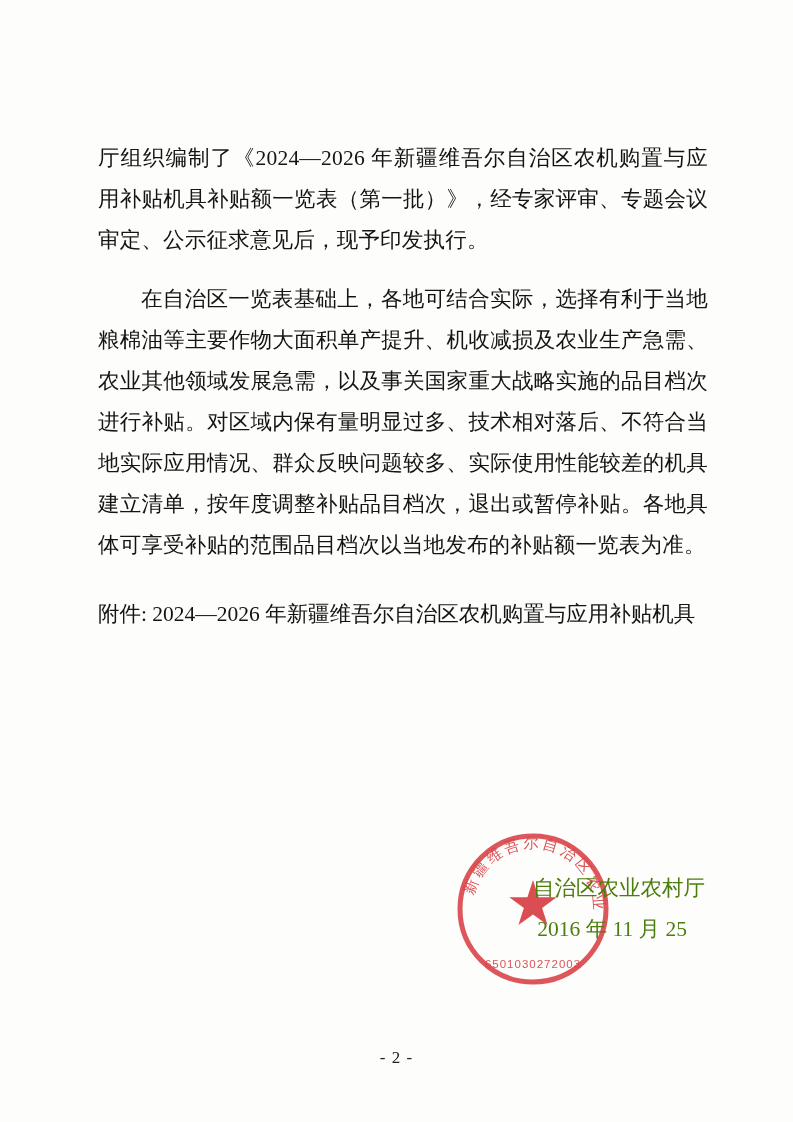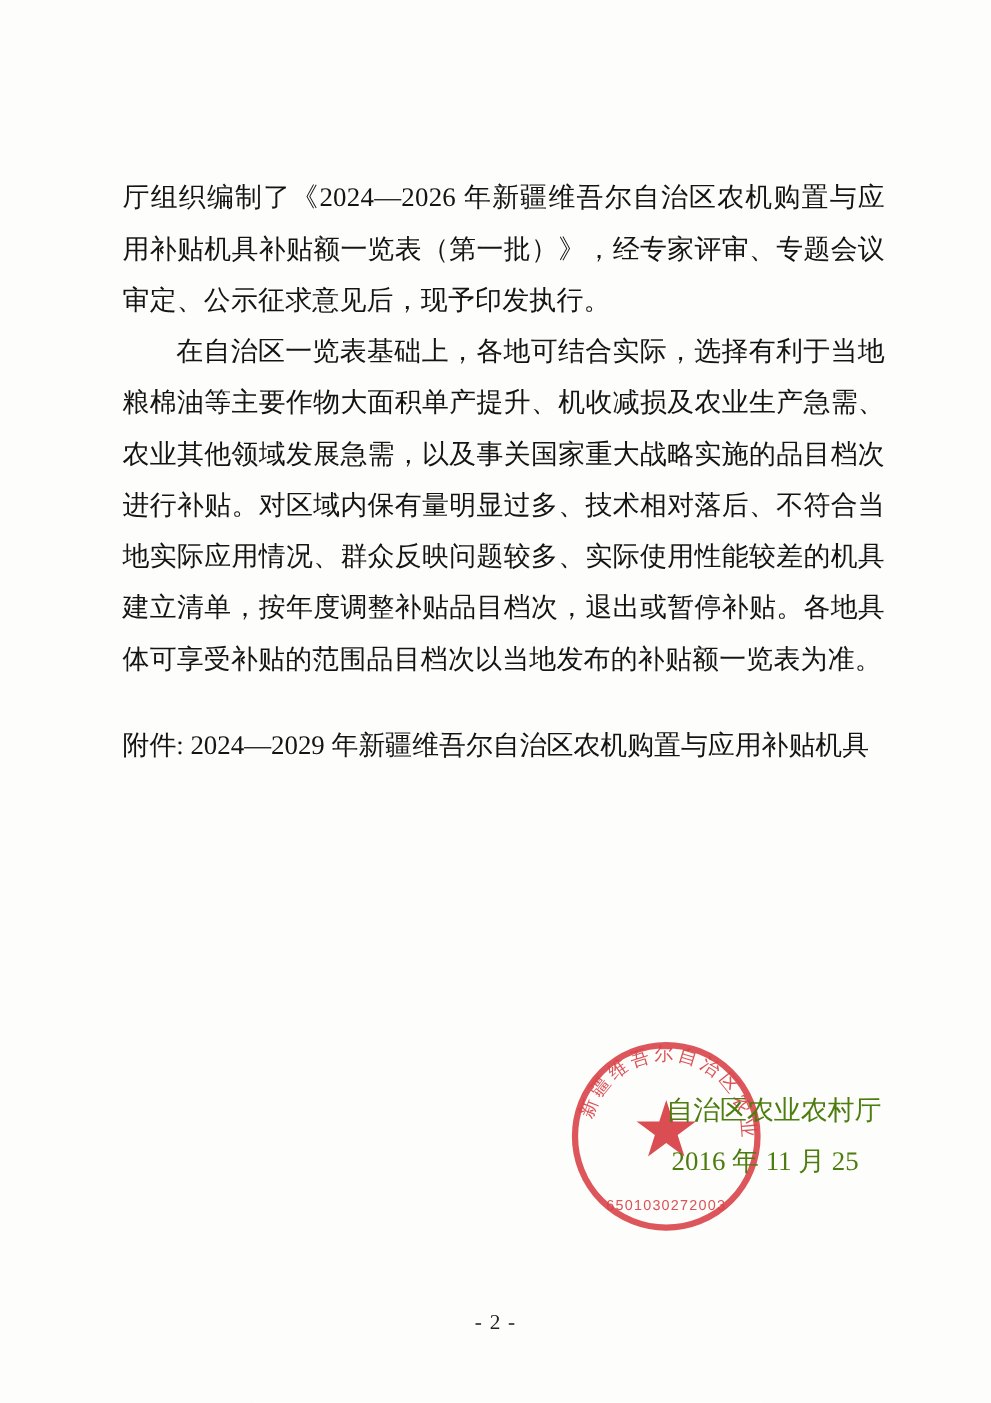--- a/index.html
+++ b/index.html
@@ -34,21 +34,21 @@
     letter-spacing: 0.2px;
     text-align: justify;
     text-justify: inter-ideograph;
     margin: 0 0 0 0;
     color: #141414;
   }
   .para.indent {
     text-indent: 2em;
   }
   .para + .para {
-    margin-top: 0px;
+    margin-top: 18px;
   }
   .attachment-block {
     margin-top: 28px;
   }
   .attach-line1 {
     font-size: 21.5px;
     line-height: 41px;
     color: #141414;
   }
   .attach-line2 {
@@ -104,21 +104,21 @@
 <body>
 
 <div class="page">
 
   <div class="doc-body">
 
     <p class="para">厅组织编制了《2024—2026 年新疆维吾尔自治区农机购置与应用补贴机具补贴额一览表（第一批）》，经专家评审、专题会议审定、公示征求意见后，现予印发执行。</p>
     <p class="para indent">在自治区一览表基础上，各地可结合实际，选择有利于当地粮棉油等主要作物大面积单产提升、机收减损及农业生产急需、农业其他领域发展急需，以及事关国家重大战略实施的品目档次进行补贴。对区域内保有量明显过多、技术相对落后、不符合当地实际应用情况、群众反映问题较多、实际使用性能较差的机具建立清单，按年度调整补贴品目档次，退出或暂停补贴。各地具体可享受补贴的范围品目档次以当地发布的补贴额一览表为准。</p>
 
     <div class="attachment-block">
-      <div class="attach-line1">附件: 2024—2029 年新疆维吾尔自治区农机购置与应用补贴机具</div>
+      <div class="attach-line1">附件: 2024—2026 年新疆维吾尔自治区农机购置与应用补贴机具</div>
     </div>
 
   </div>
 
   <div class="seal">
     <svg width="162" height="162" viewBox="0 0 162 162" xmlns="http://www.w3.org/2000/svg">
       <defs>
         <path id="sealArcTop" d="M 20,81 A 61,61 0 0 1 142,81"></path>
         <path id="sealArcBottom" d="M 33,110 A 57,57 0 0 0 129,110"></path>
       </defs>

